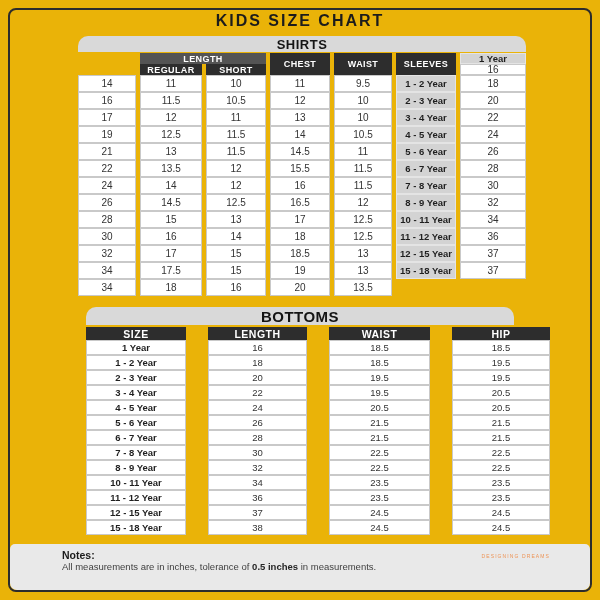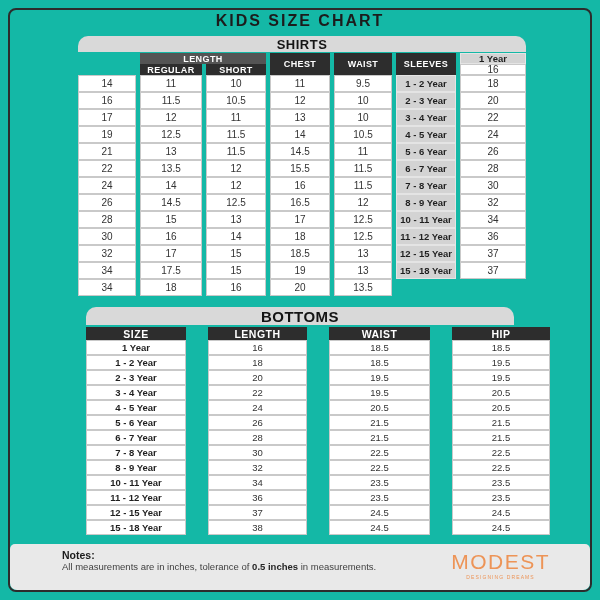--- a/index.html
+++ b/index.html
@@ -2,21 +2,21 @@
 <html style="--header_dark: #2d2d2d; --header_mid: #545454; --band_gray: #d9d9d9; --age_cell_gray: #d3d3d3; --cell_border: #c9c9c9; --notes_bg: #e9e9e9; --brand_orange: #ed9457; --frame: #2c2c2c;"><head>
 <meta charset="utf-8">
 <style>
   :root{
     --header_dark:#2d2d2d; --header_mid:#545454; --band_gray:#d9d9d9;
     --age_cell_gray:#d3d3d3; --cell_border:#c9c9c9; --notes_bg:#e9e9e9;
     --brand_orange:#ed9457; --frame:#2c2c2c;
   }
   *{margin:0;padding:0;box-sizing:border-box;}
   body{background:#fff;font-family:"Liberation Sans",sans-serif;}
-  .page{position:relative;width:600px;height:600px;background:#14b8a6;overflow:hidden;}
+  .page{position:relative;width:600px;height:600px;background:#eab308;overflow:hidden;}
   .frame{position:absolute;inset:8px;border:2px solid var(--frame);border-radius:8px;pointer-events:none;}
   .title{position:absolute;top:12px;left:0;width:100%;text-align:center;
     font-size:16px;font-weight:bold;letter-spacing:2px;color:#1c1c1c;}
   
   .band{height:16px;background:var(--band_gray);border-radius:10px 10px 0 0;
     display:flex;align-items:center;justify-content:center;
     font-weight:bold;font-size:13px;letter-spacing:.5px;color:#141414;}
   
   .shirts{position:absolute;left:78px;top:36px;width:448px;}
   .sgrid{display:grid;grid-template-columns:58px 62px 60px 60px 58px 60px 66px;
@@ -256,17 +256,16 @@
   </section>
 
   <footer class="notes">
     <div>
       <div class="notes-heading">Notes:</div>
       <div class="note-line">
         <span>All measurements are in inches, tolerance of </span><span class="b">0.5 inches</span><span> in measurements.</span>
       </div>
     </div>
     <div class="logo">
-      <div class="logo-word">MODEST</div>
       <div class="logo-tag">DESIGNING DREAMS</div>
     </div>
   </footer>
 </div>
 
 </body></html>

